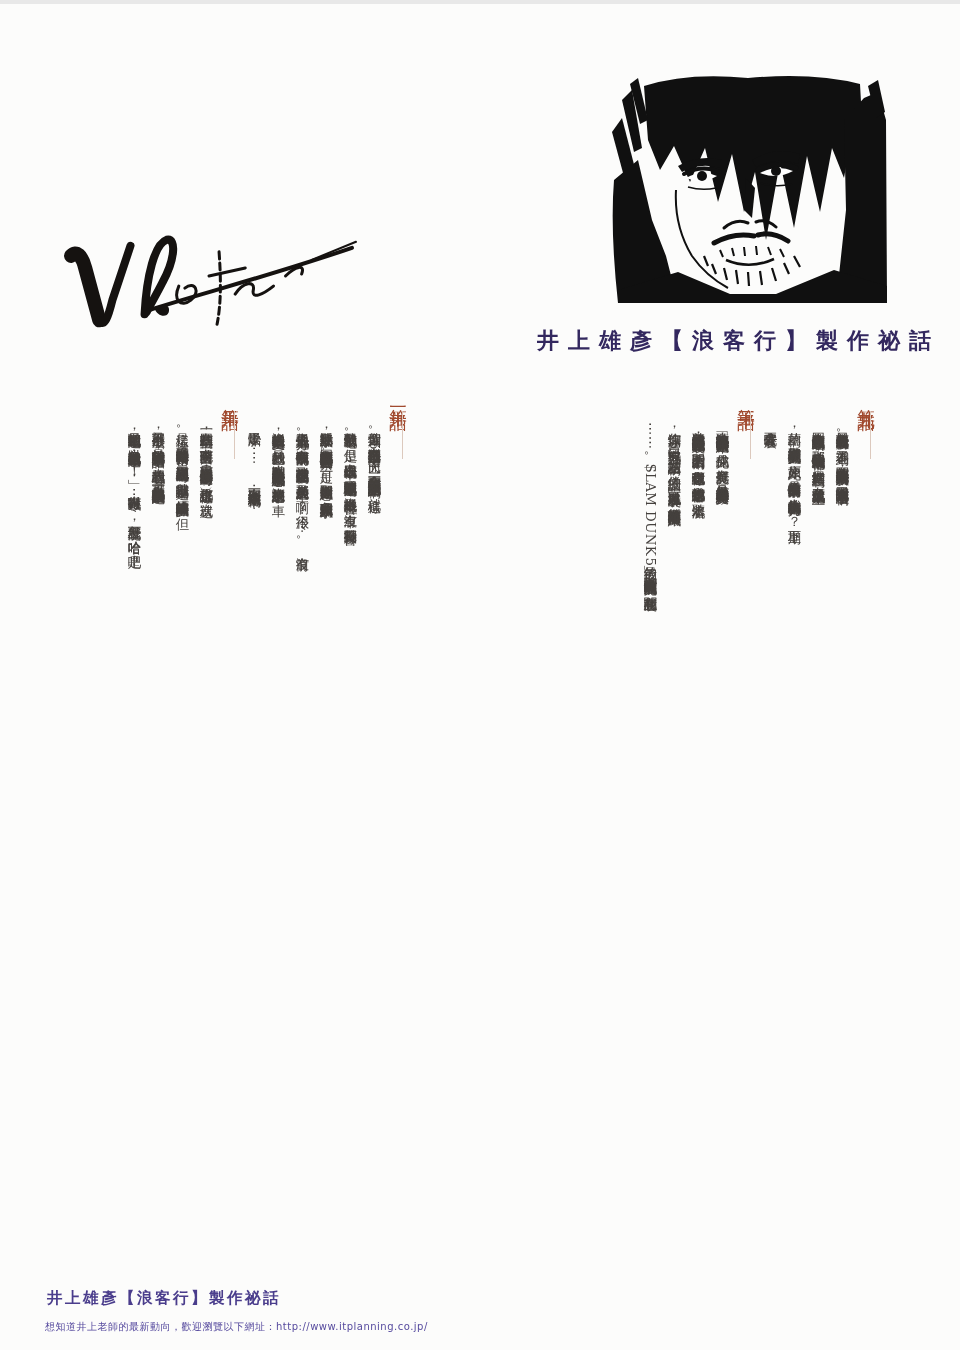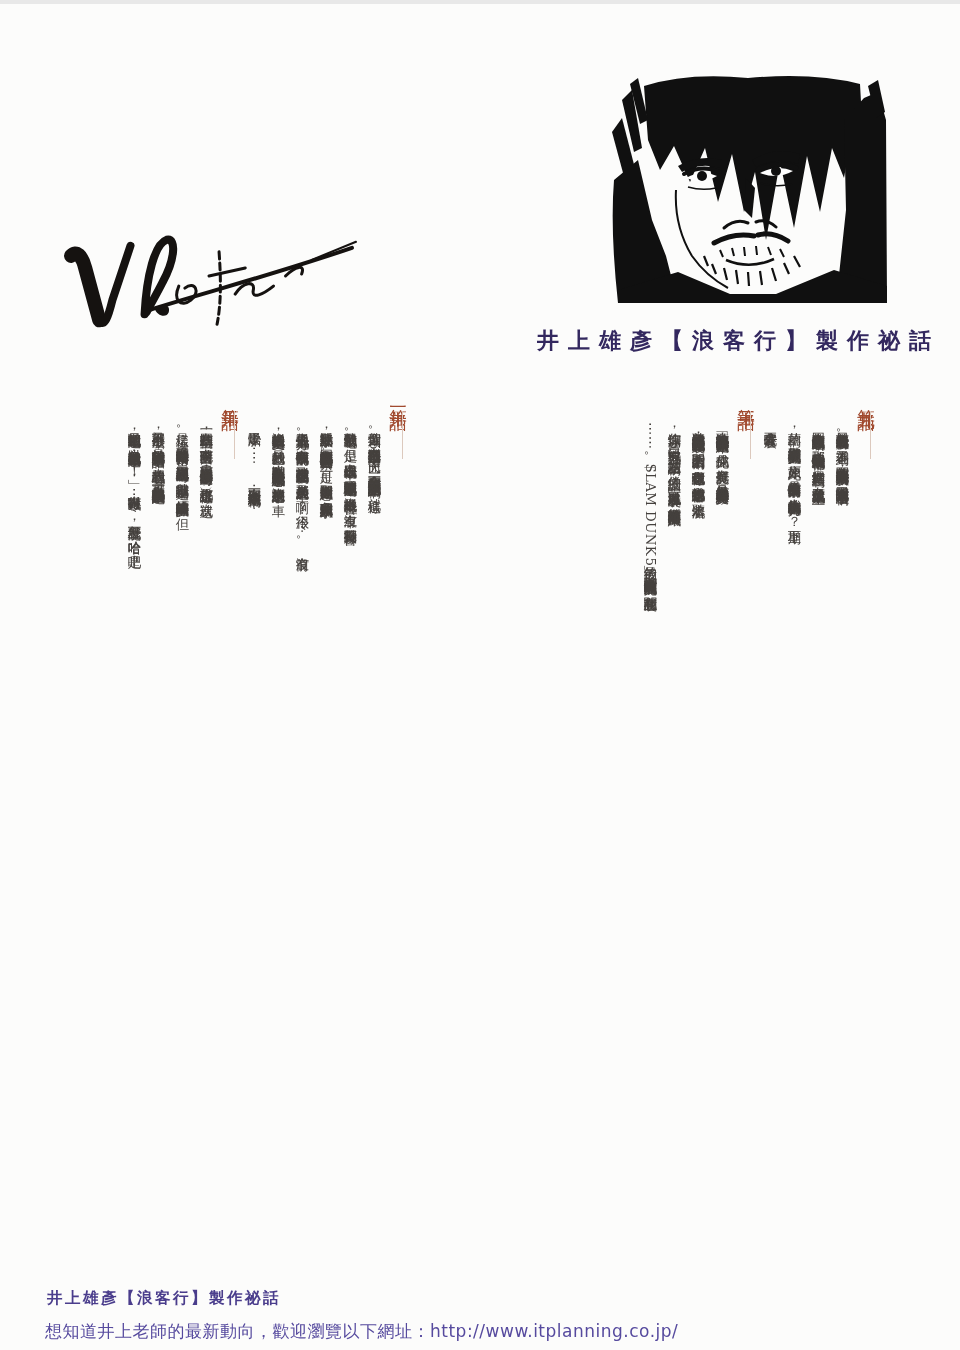--- a/index.html
+++ b/index.html
@@ -21,21 +21,21 @@
     font-size:22px; letter-spacing:9px; color:#33285f;
   }
   .footer-title {
     position:absolute; left:47px; top:1284px; white-space:nowrap;
     font-family:"DejaVu Sans","Liberation Sans",sans-serif; font-weight:bold;
     font-size:15.5px; letter-spacing:2.5px; color:#4a3d8c;
   }
   .footer-note {
     position:absolute; left:45px; top:1316px; white-space:nowrap;
     font-family:"DejaVu Sans","Liberation Sans",sans-serif;
-    font-size:17px; letter-spacing:0.5px; color:#564a9e;
+    font-size:10px; letter-spacing:0.5px; color:#564a9e;
   }
   
   .manuscript {
     position:absolute; top:391px; right:82px; height:880px;
     writing-mode:vertical-rl; text-orientation:mixed;
     color:#45413e;
   }
   .manuscript section { display:block; }
   .s-head {
     font-size:17.5px; line-height:24px; letter-spacing:1.5px;

